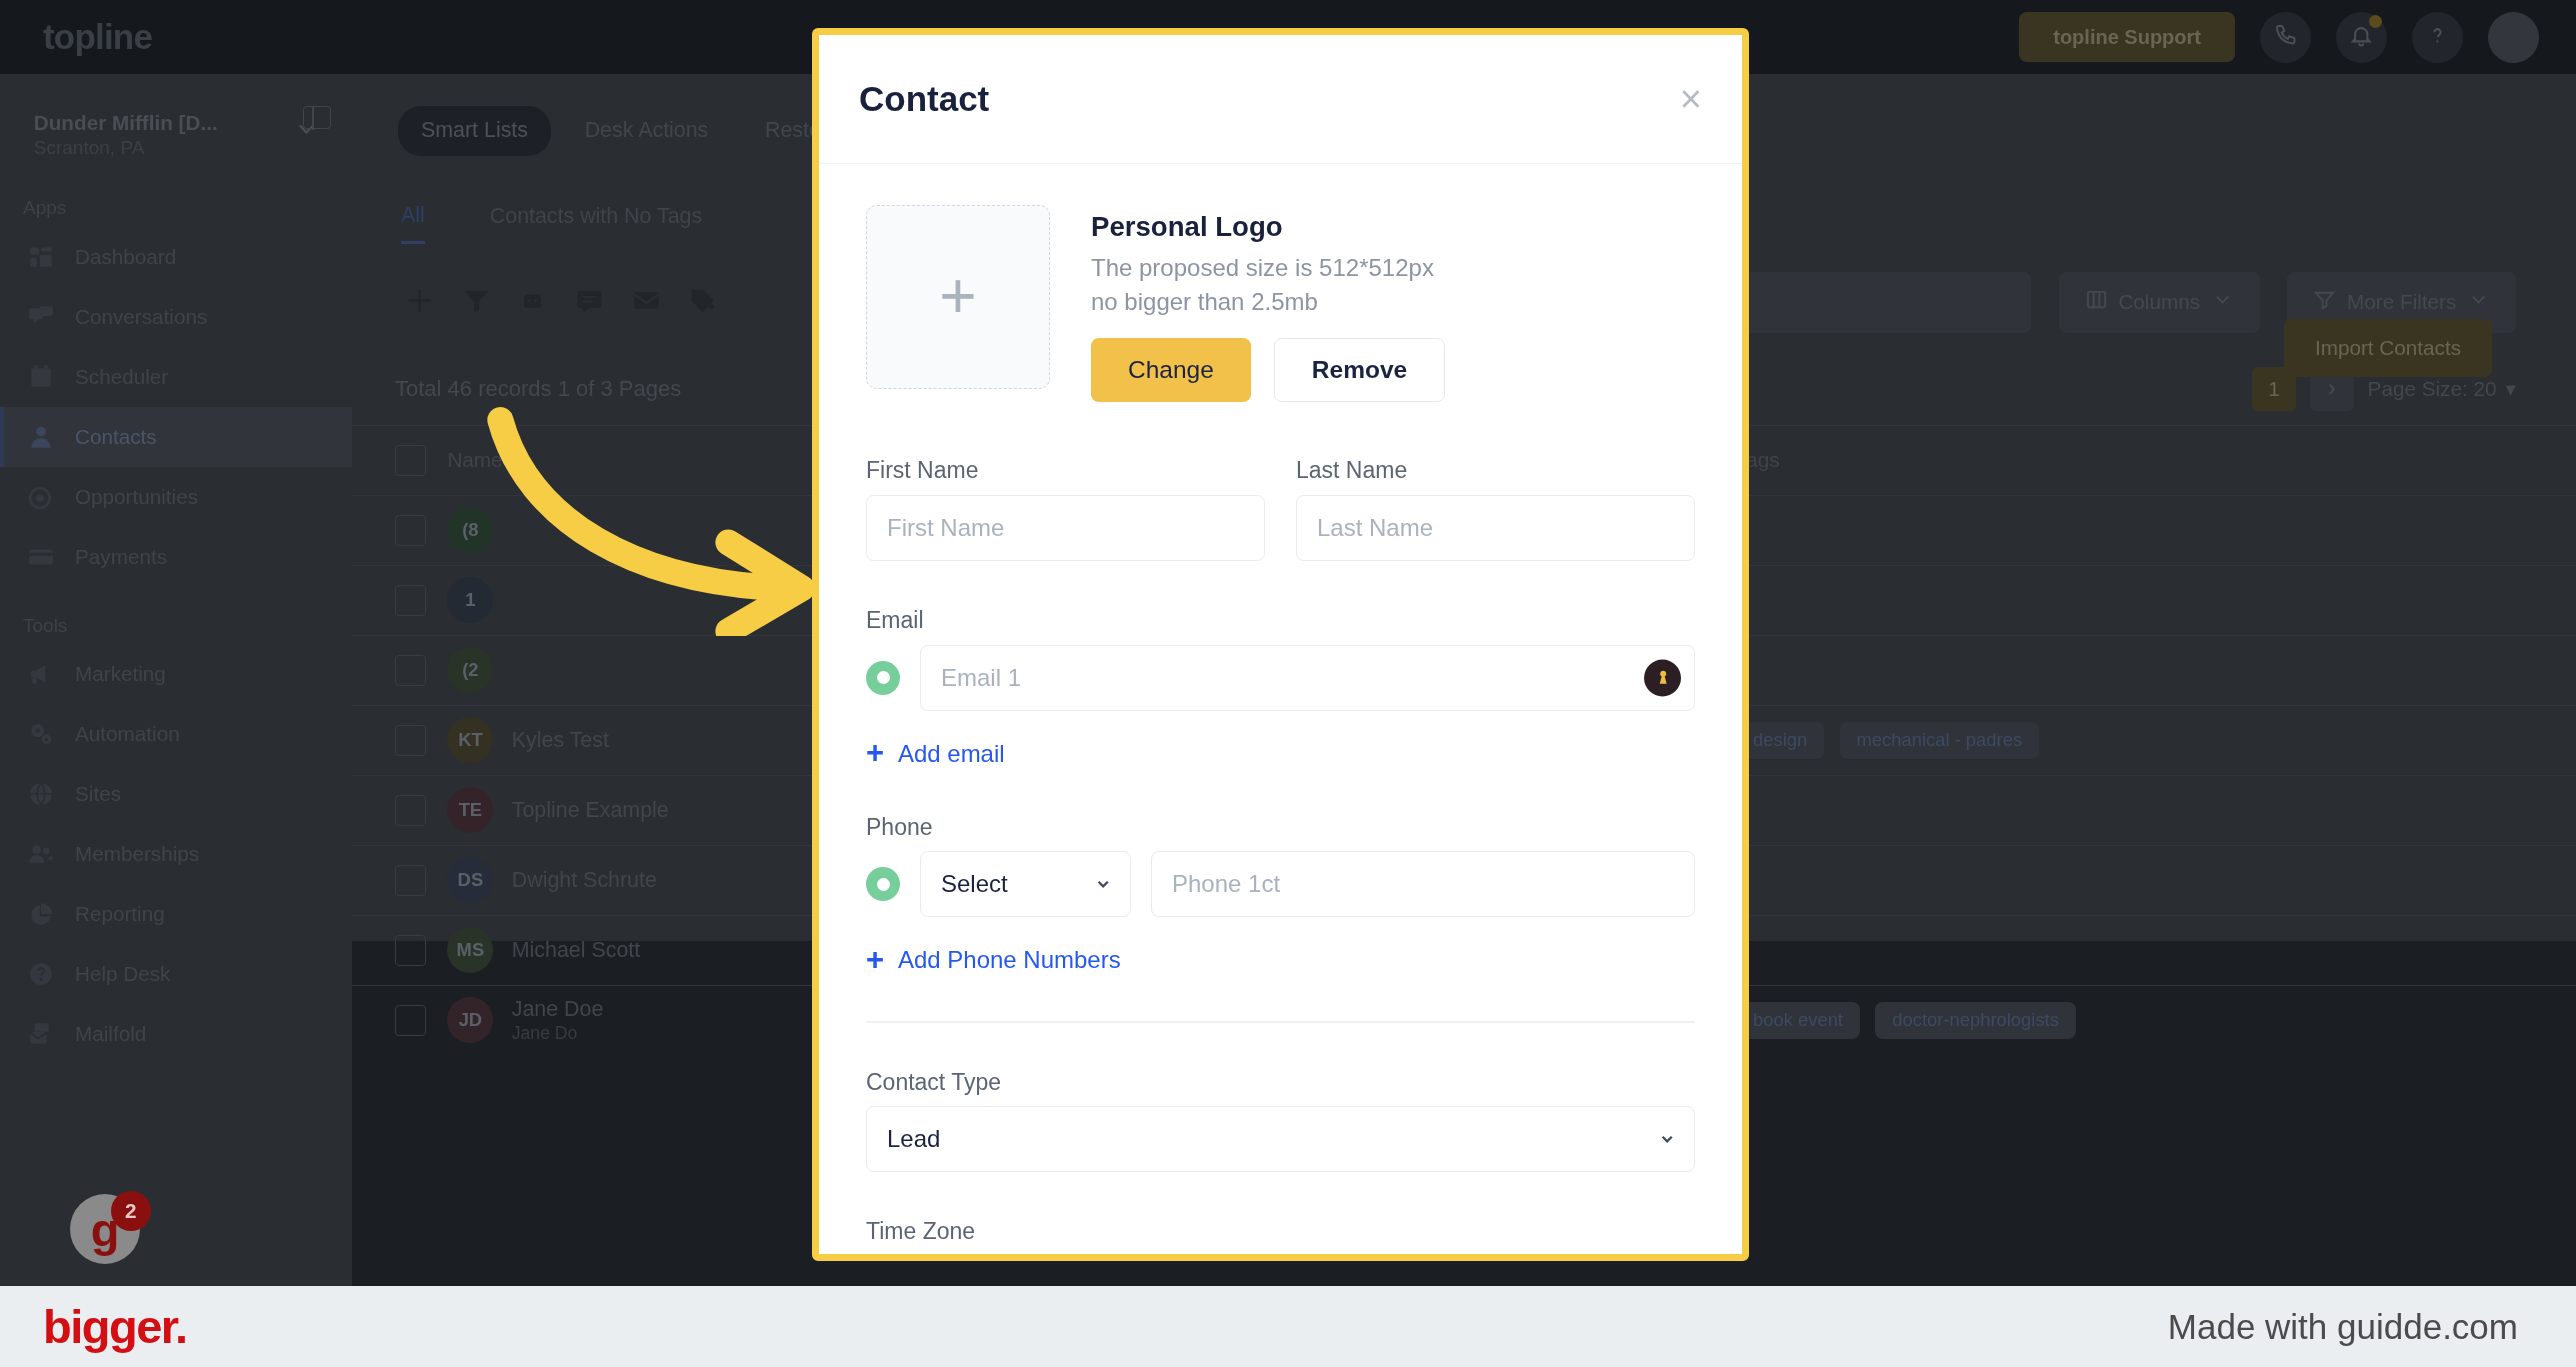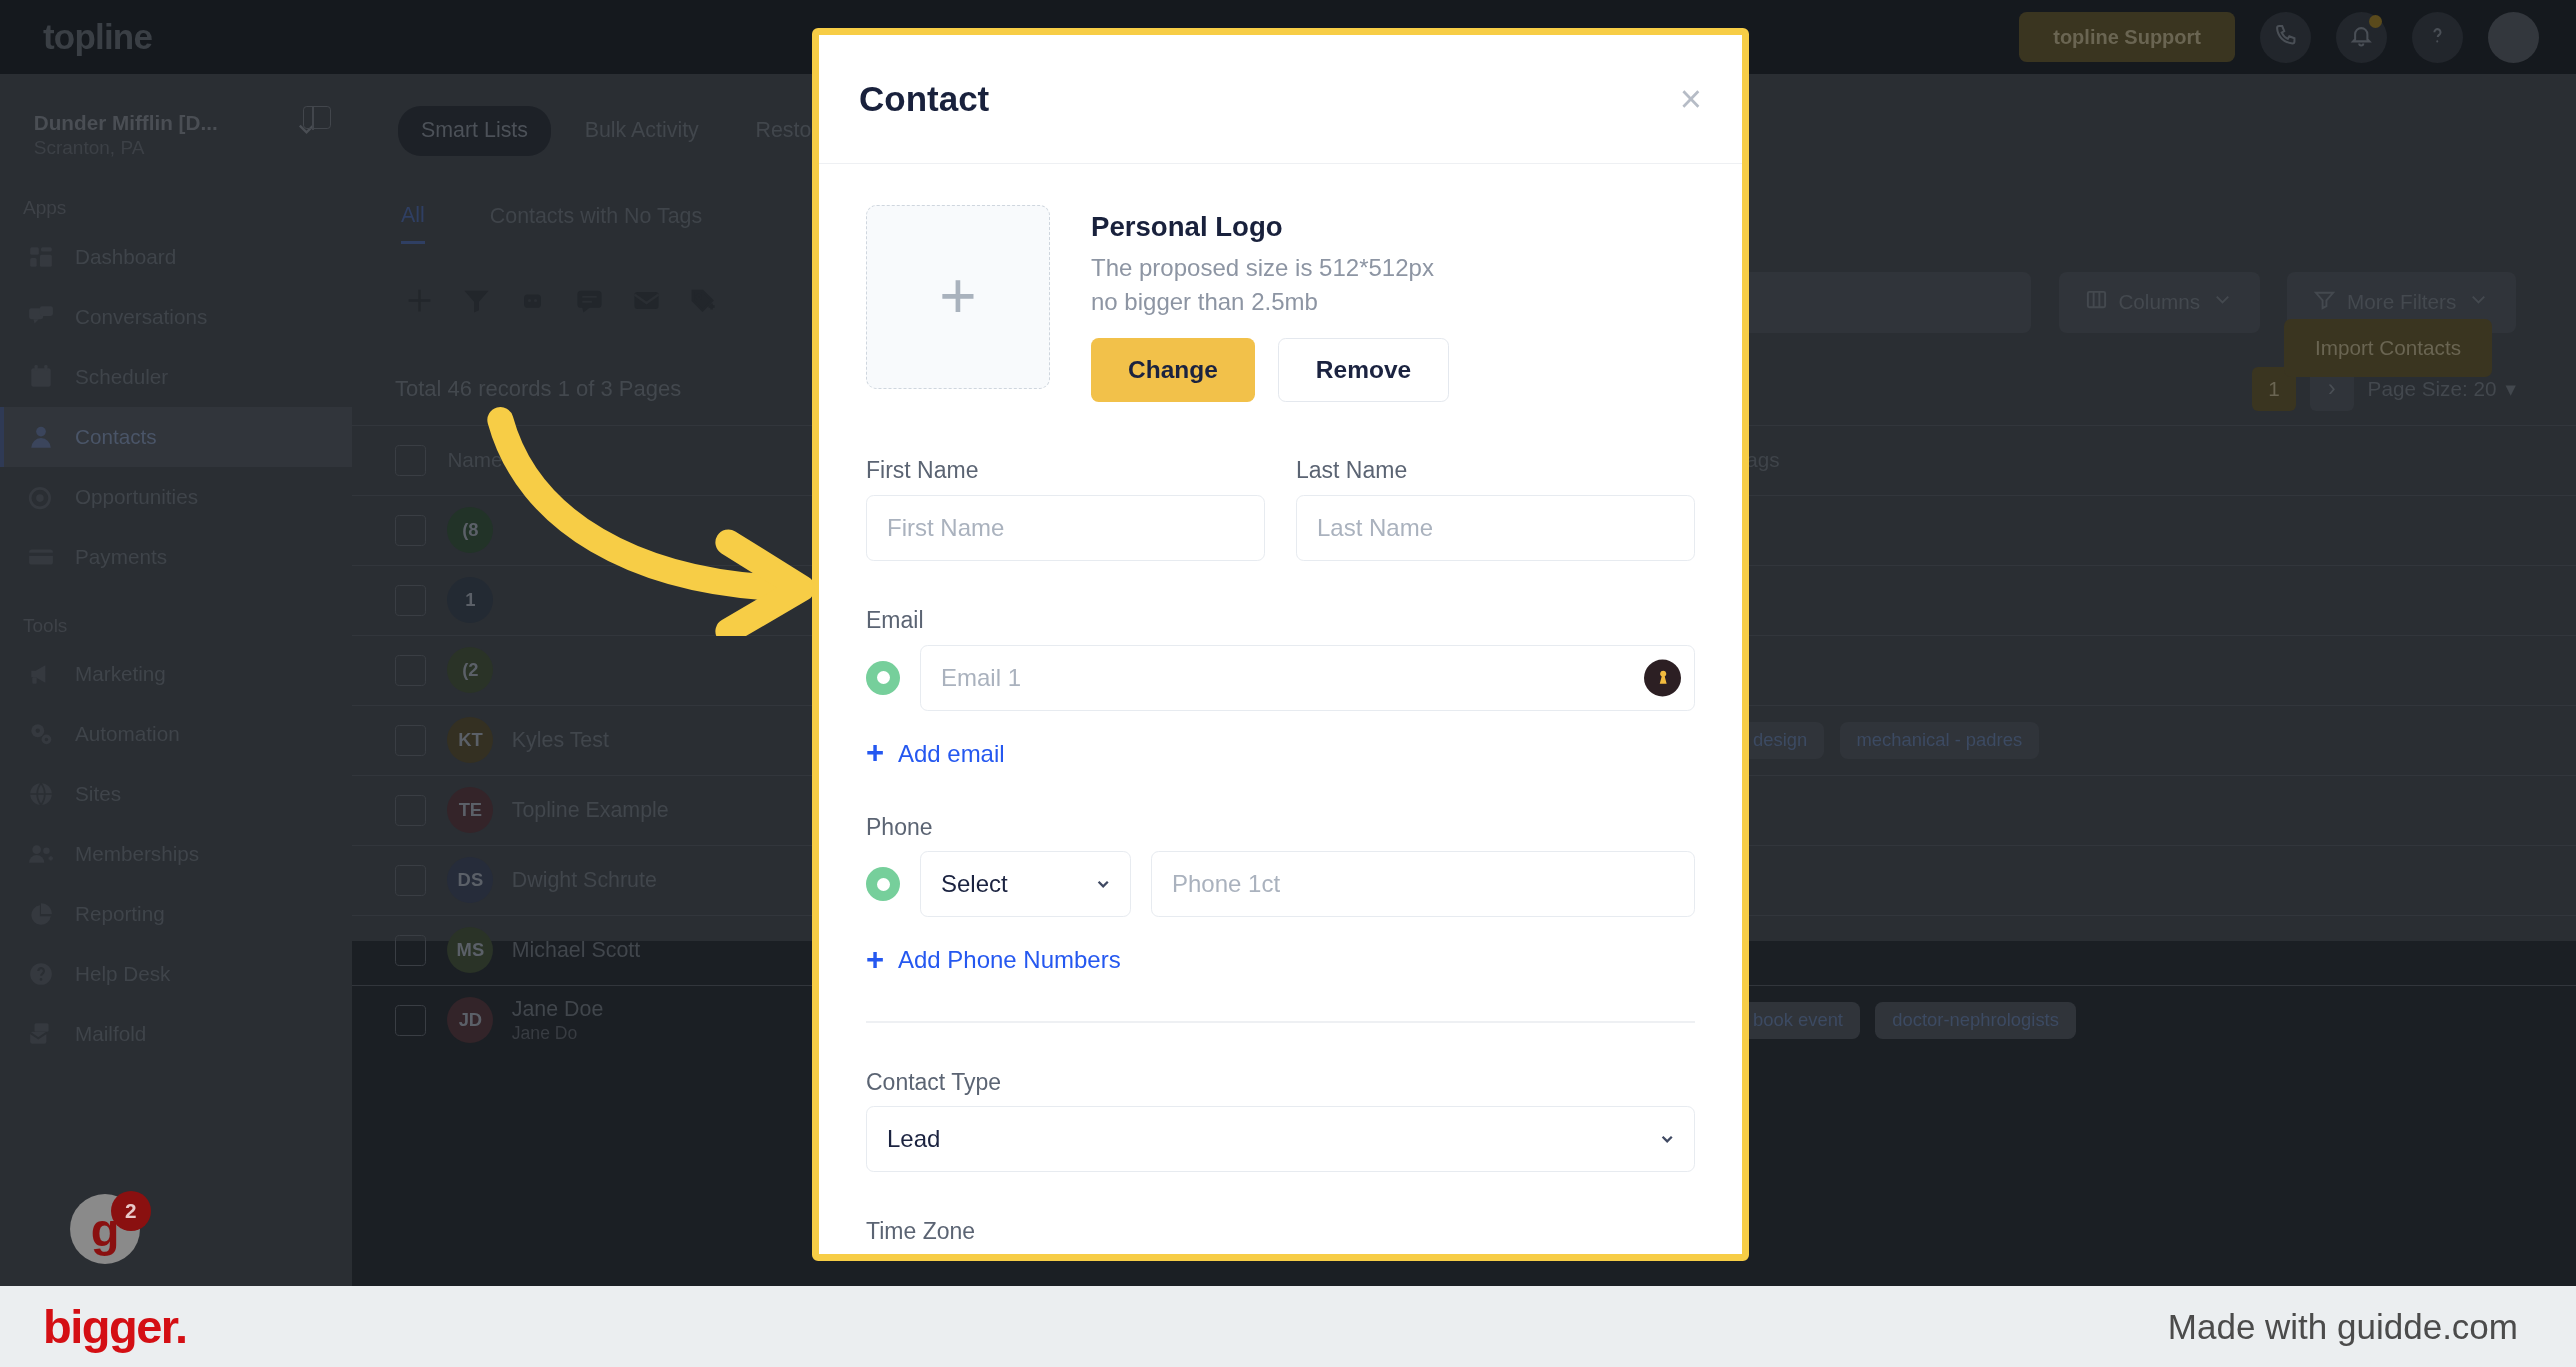--- a/index.html
+++ b/index.html
@@ -200,21 +200,21 @@
     background: #f8fafc; display: flex; align-items: center; justify-content: center;
     flex: none;
   }
   .logo-plus { font-size: 64px; color: #a9b2bd; font-weight: 300; line-height: .7; }
   .logo-info { padding-top: 6.1px; }
   .logo-title { font-size: 27.6px; font-weight: 700; color: #19213c; }
   .logo-note { font-size: 24px; color: #8d95a3; margin-top: 9.2px; line-height: 1.35; }
   .logo-btns { display: flex; gap: 23px; margin-top: 20px; }
   .btn-change {
     background: #f2c14a; color: #1b2340; border: none; border-radius: 7.7px;
-    padding: 17px 37px; font-size: 24.5px; font-weight: 700;
+    padding: 17px 37px; font-size: 24.5px; font-weight: 400;
   }
   .btn-remove {
     background: #fff; color: #1b2340; border: 1.5px solid #e4e8ee; border-radius: 7.7px;
     padding: 17px 37px; font-size: 24.5px; font-weight: 600;
   }
 
   .fld-label { font-size: 23px; color: #5b6473; margin-bottom: 10.7px; }
   .two-col { display: flex; gap: 31px; margin-top: 55px; }
   .two-col > div { flex: 1; }
   .inp {
@@ -461,21 +461,21 @@
       <div class="guidde-float">
         <span>g</span>
         <span class="cnt">2</span>
       </div>
     </div>
 
     <div class="main">
 
       <div class="seg-tabs">
         <div class="seg-tab active">Smart Lists</div>
-        <div class="seg-tab">Bulk Activity</div>
+        <div class="seg-tab">Desk Actions</div>
         <div class="seg-tab">Restore</div>
       </div>
 
       <div class="import-btn">Import Contacts</div>
 
       <div class="sub-tabs">
         <div class="sub-tab active">All</div>
         <div class="sub-tab">Contacts with No Tags</div>
       </div>
 

